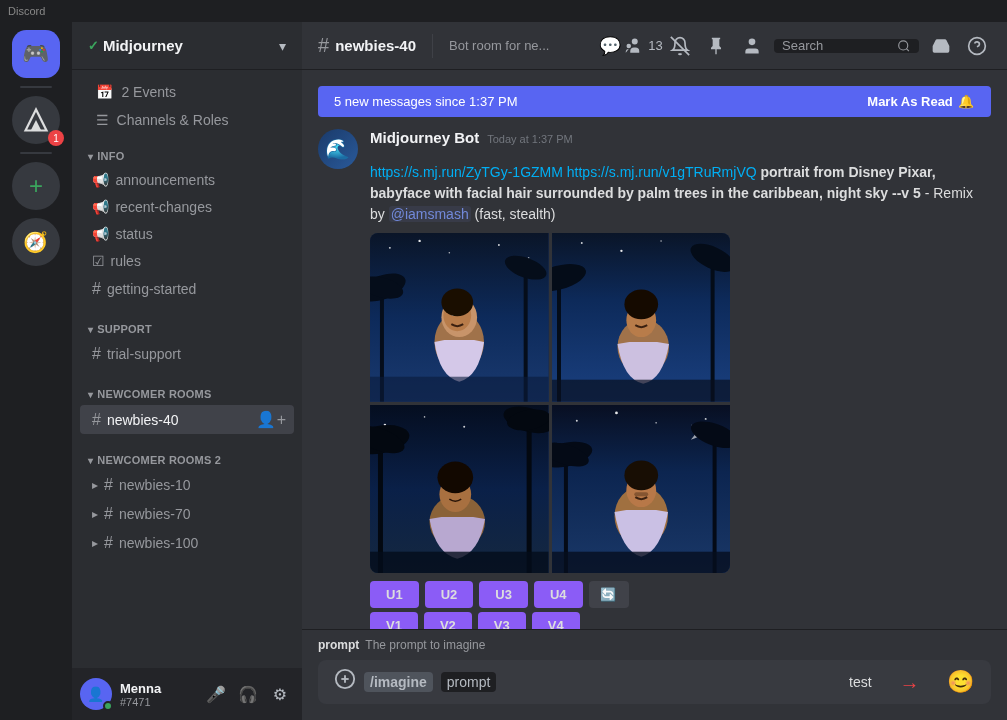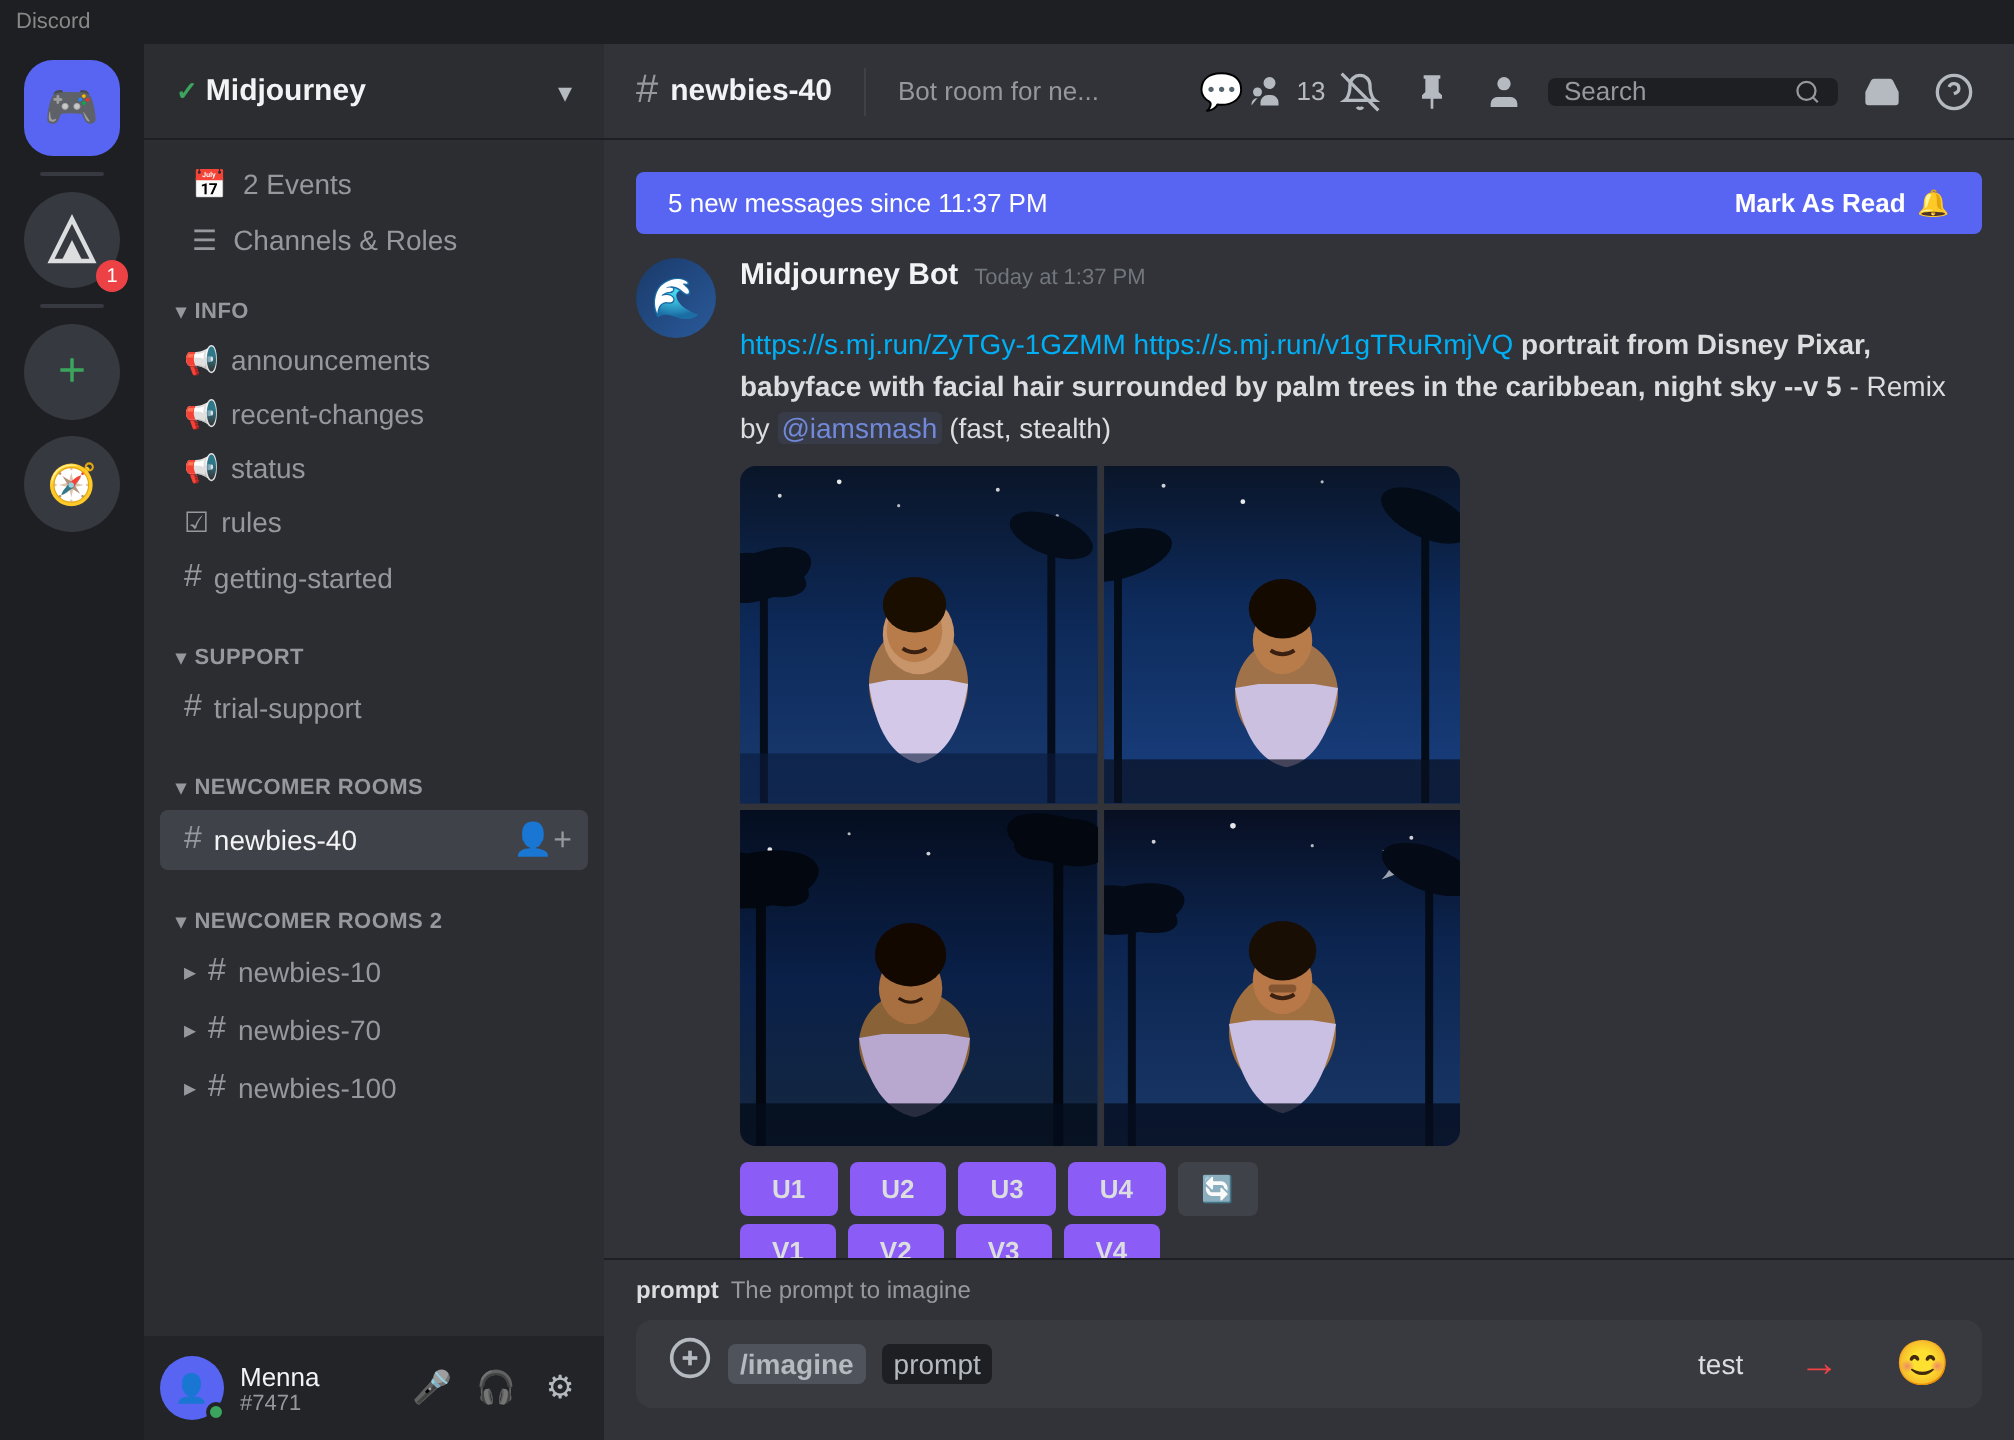--- a/index.html
+++ b/index.html
@@ -218,21 +218,21 @@
       bottom: -1px;
       right: -1px;
       width: 10px;
       height: 10px;
       border-radius: 50%;
       background: #3ba55d;
       border: 2px solid #232428;
     }
 
     .user-info { flex: 1; }
-    .user-name { font-size: 13px; font-weight: 400; color: #f2f3f5; }
+    .user-name { font-size: 13px; font-weight: 700; color: #f2f3f5; }
     .user-discriminator { font-size: 11px; color: #96989d; }
 
     .user-controls { display: flex; gap: 4px; }
     .user-control-btn {
       width: 28px; height: 28px;
       border-radius: 4px;
       background: transparent;
       border: none;
       cursor: pointer;
       color: #b5bac1;
@@ -743,21 +743,21 @@
               <path d="M9.09 9a3 3 0 015.83 1c0 2-3 3-3 3"></path>
               <line x1="12" y1="17" x2="12.01" y2="17"></line>
             </svg>
         </button>
       </div>
     </div>
 
     <div class="messages-area" style="flex:1; overflow-y:auto; padding:16px;">
 
       <div class="new-messages-banner">
-        <span>5 new messages since 11:37 PM</span>
+        <span>5 new messages since 1:37 PM</span>
         <div class="mark-as-read">
           <span>Mark As Read</span>
           <span>🔔</span>
         </div>
       </div>
 
       <div class="message-group">
         <div class="message-avatar" style="background: linear-gradient(135deg, #1a3a6a, #2a5a9a);">
           <span style="font-size:20px;">🌊</span>
         </div>

